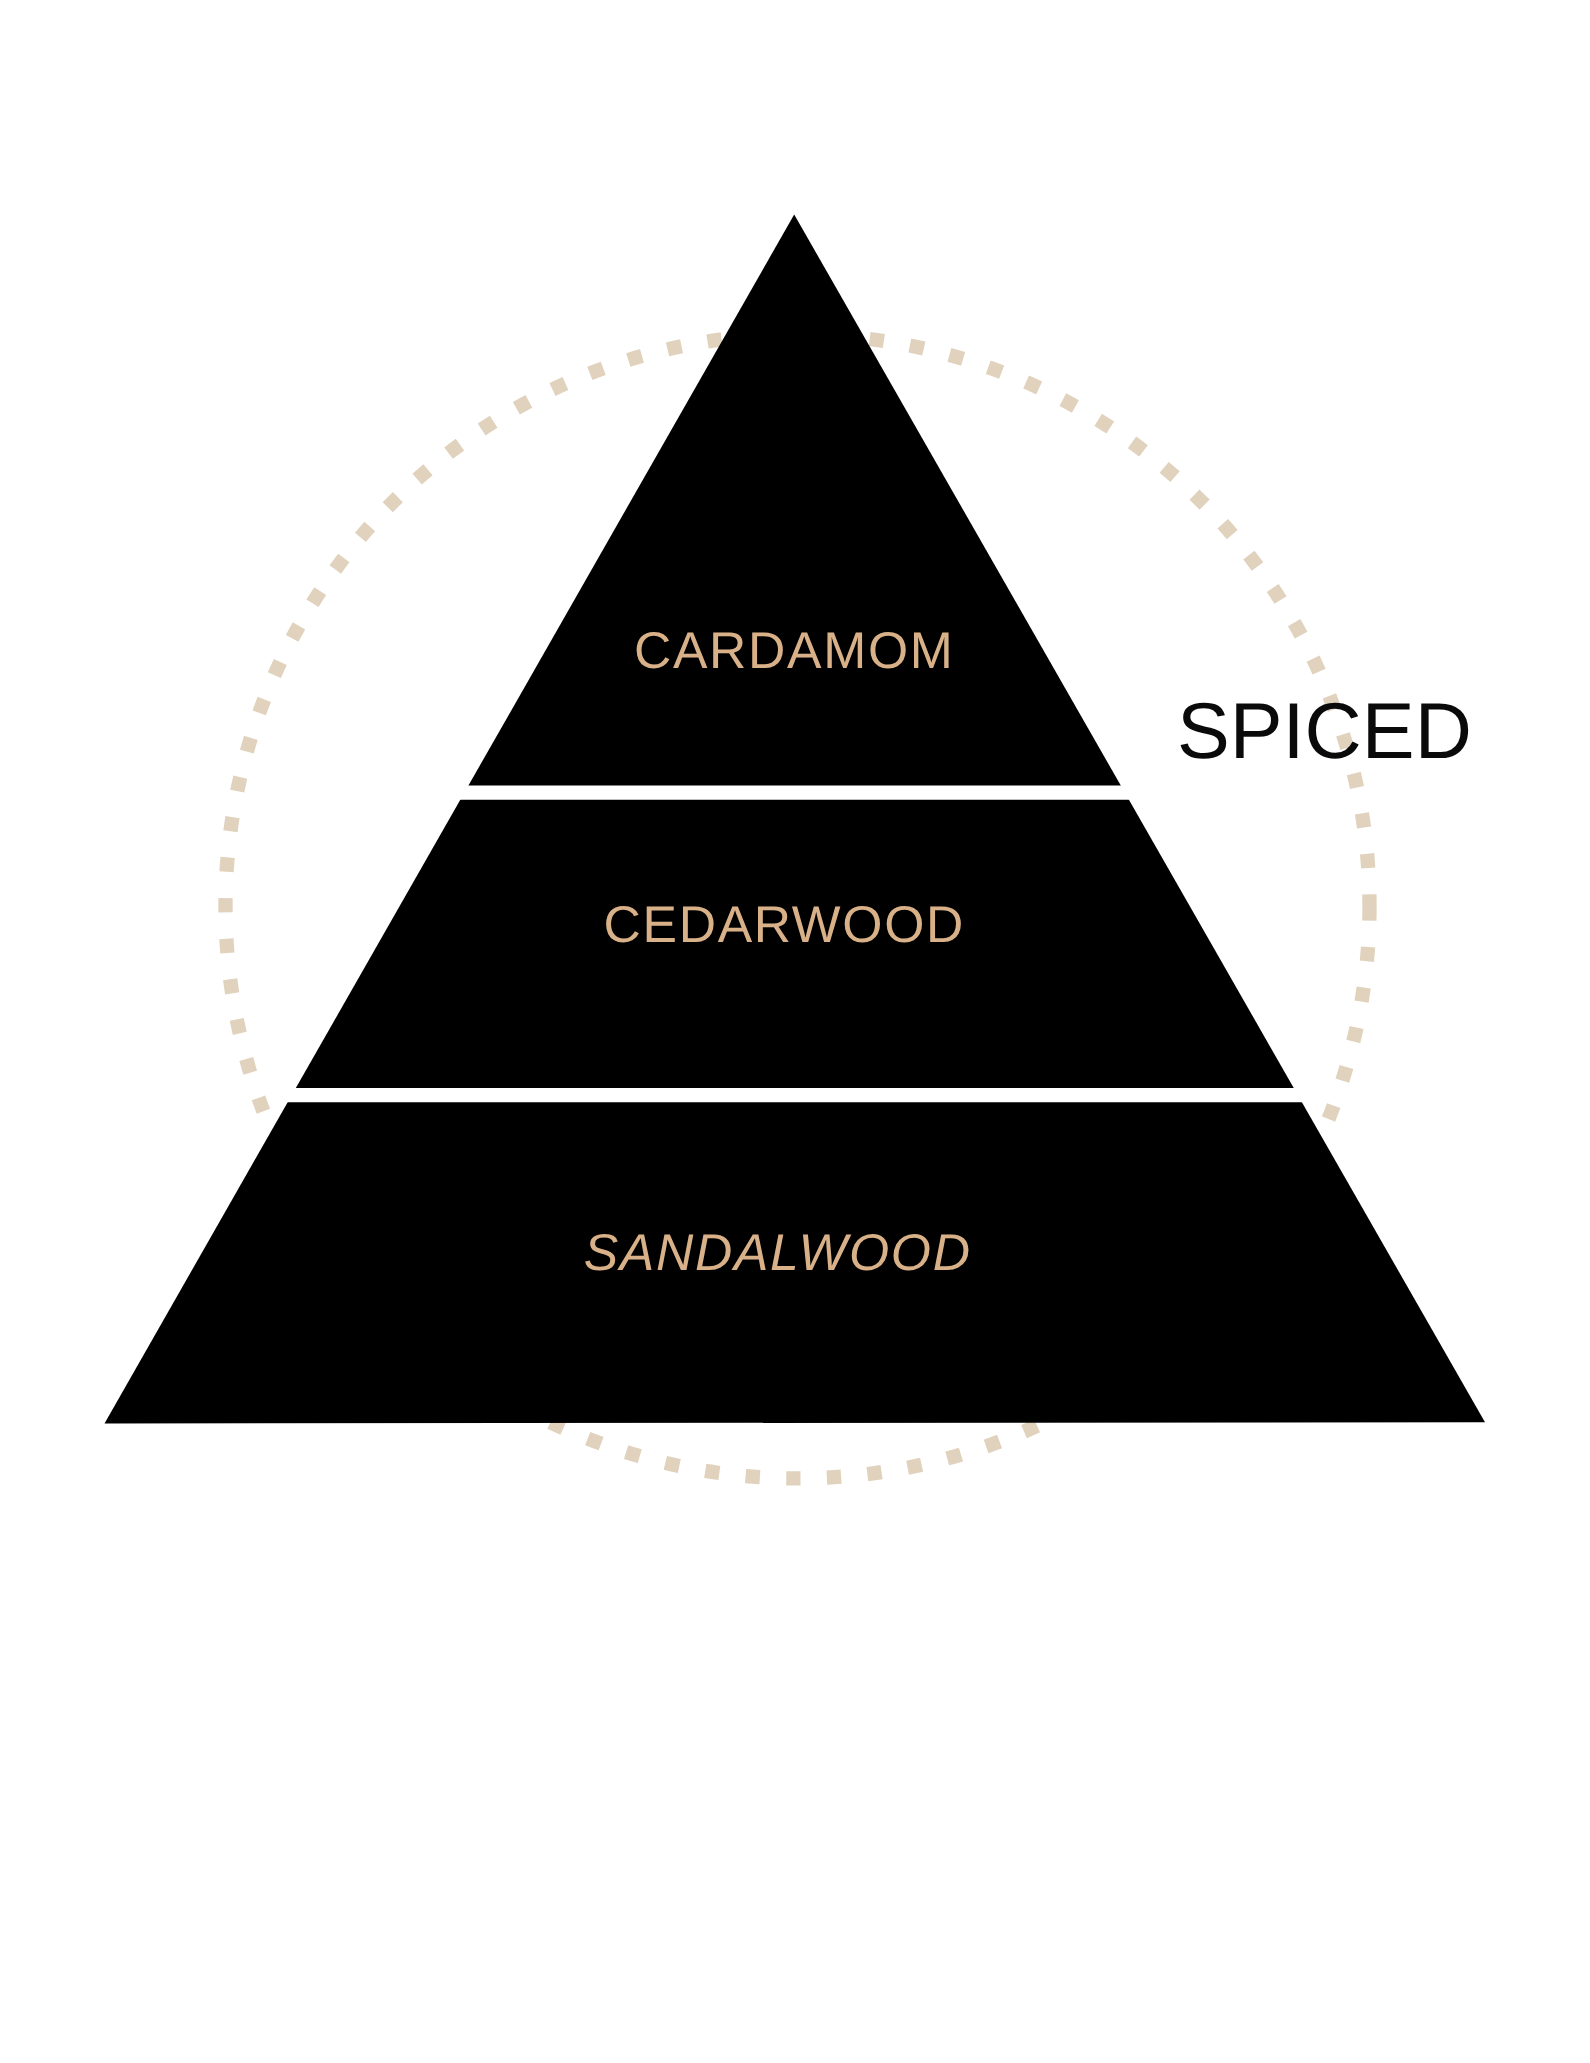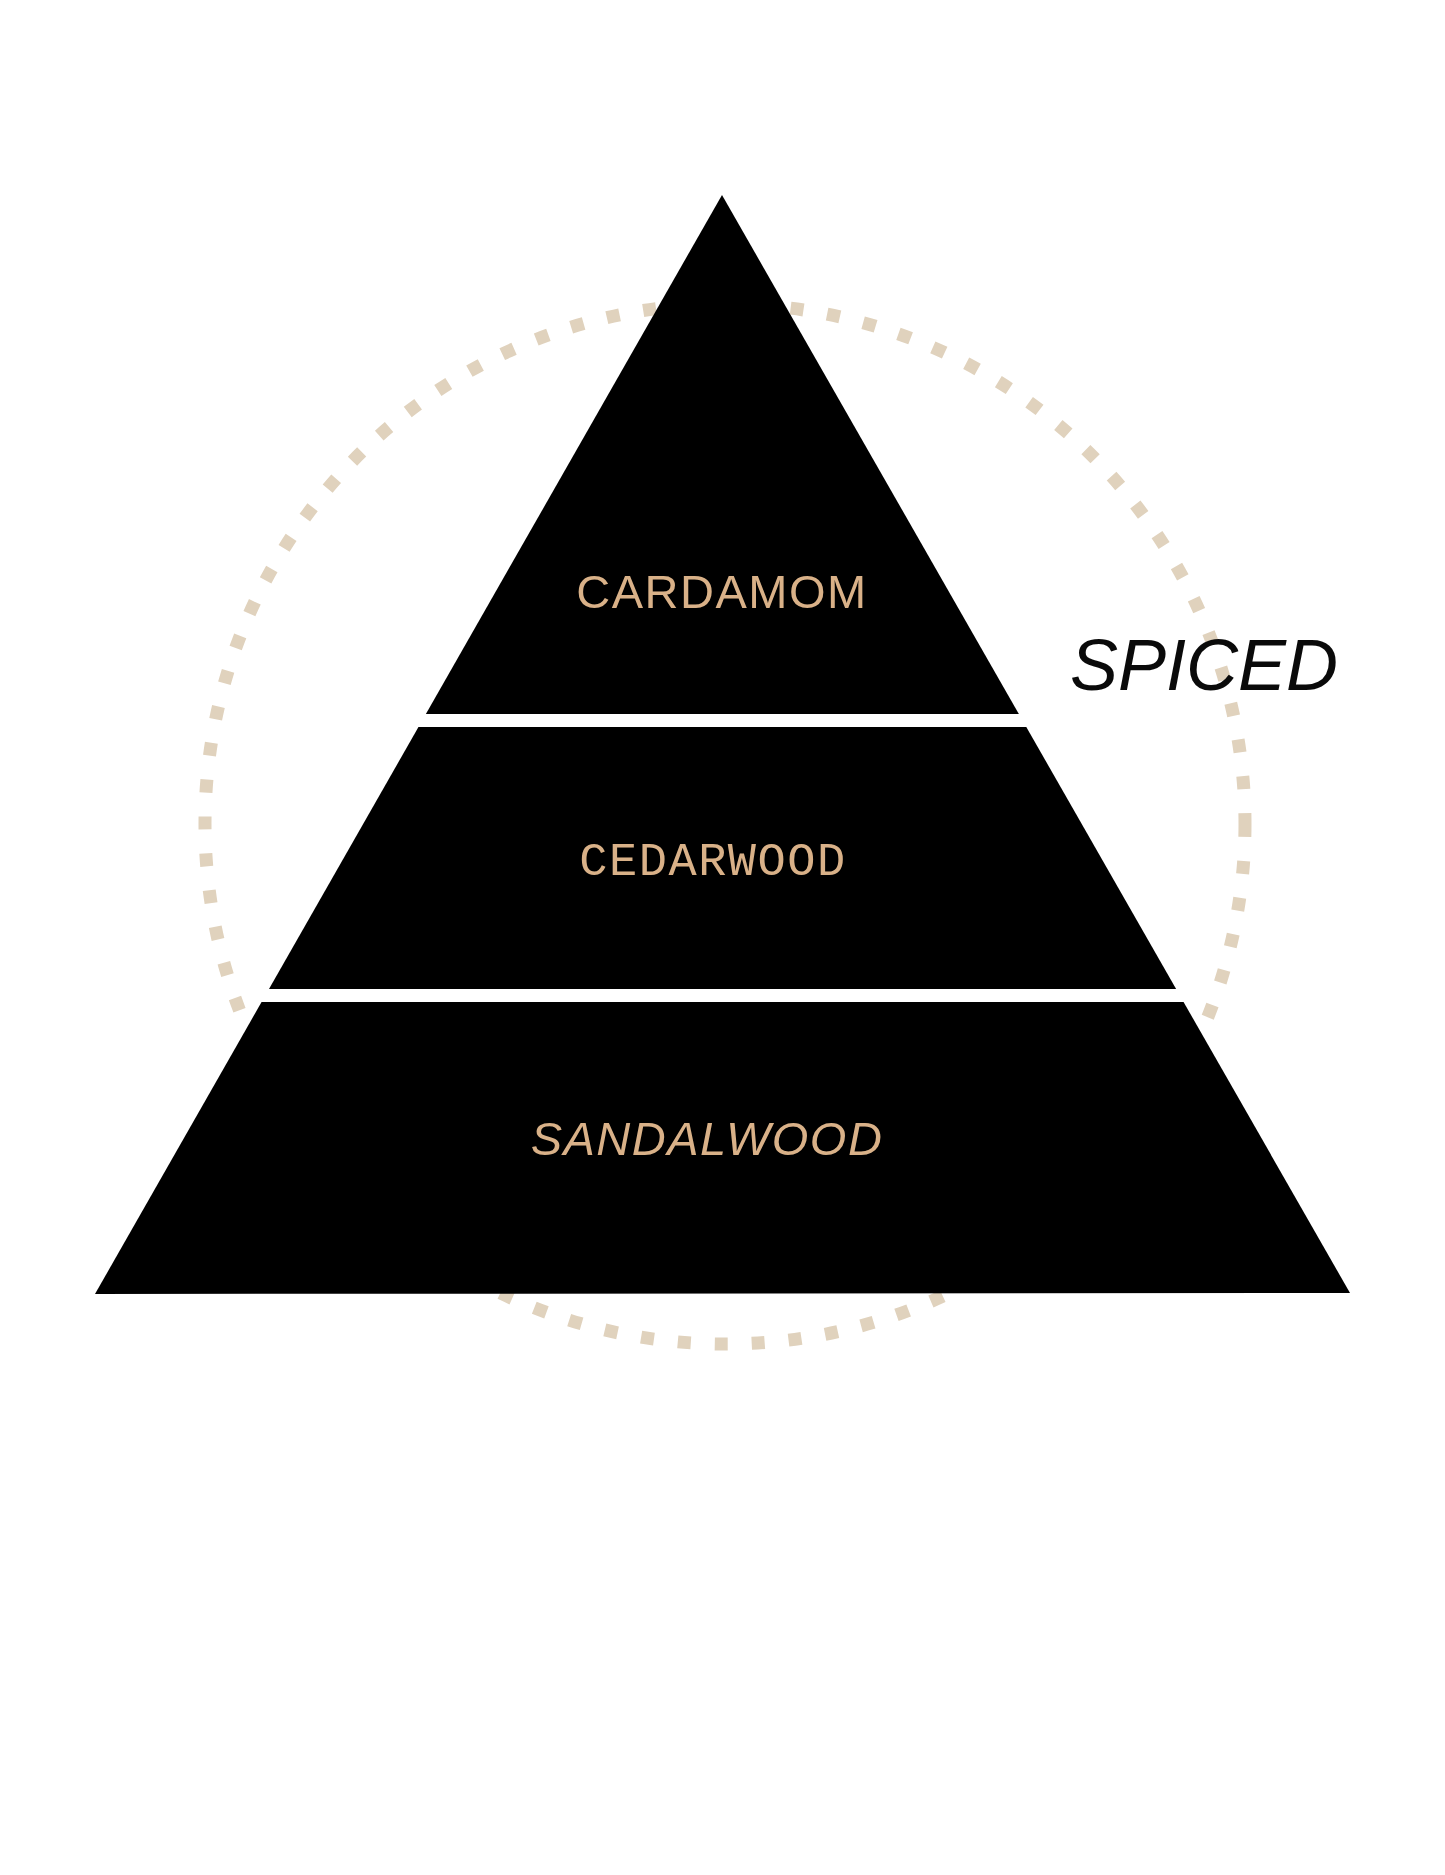--- a/index.html
+++ b/index.html
@@ -32,35 +32,35 @@
     color: #d9b188;
     font-family: "Liberation Sans", sans-serif;
     font-weight: 400;
     letter-spacing: 1.5px;
     white-space: nowrap;
     text-align: center;
     transform: translate(-50%, -50%);
     pointer-events: none;
   }
   .note-top    { font-size: 47px; left: 722px; top: 591px; }
-  .note-middle { font-size: 47px; left: 713px; top: 862px; font-family: Liberation Mono, monospace; }
+  .note-middle { font-size: 47px; left: 713px; top: 840px; }
   .note-bottom { font-size: 47px; left: 707px; top: 1138px; font-style: italic; }
 
   .mood-label {
     position: absolute;
     color: #0a0a0a;
     font-family: "Liberation Sans", sans-serif;
     font-weight: 400;
     letter-spacing: 0px;
     white-space: nowrap;
     transform: translate(-50%, -50%);
     pointer-events: none;
   }
   .mood-left   { font-size: 72px; left: 236px;  top: 668px; }
-  .mood-right  { font-size: 72px; left: 1204px; top: 665px; font-style: italic; }
+  .mood-right  { font-size: 72px; left: 1204px; top: 665px; }
   .mood-foot   { font-size: 72px; left: 714px;  top: 1442px; }
 </style>
 </head>
 <body>
 
 <div id="stage">
 
   <svg id="pyramid-svg" viewBox="0 0 1445 1875" xmlns="http://www.w3.org/2000/svg">
 
     <circle cx="725" cy="824" r="520" fill="none" stroke="#e0d2bd" stroke-width="13" stroke-linecap="butt" stroke-dasharray="13 24"></circle>

